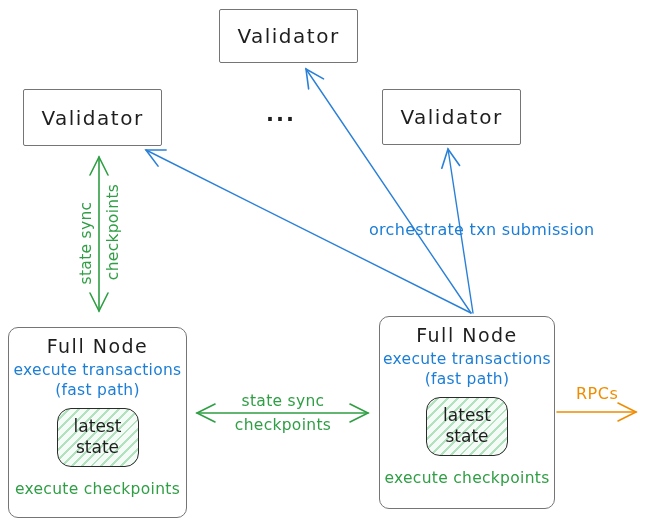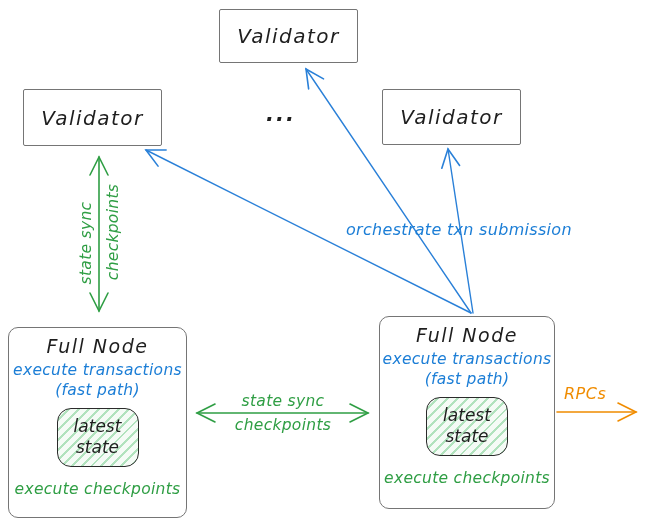--- a/index.html
+++ b/index.html
@@ -5,21 +5,21 @@
   :root{
     --green:#2f9e44;
     --blue:#1c7ed6;
     --orange:#f08c00;
     --ink:#1e1e1e;
     --border:#757575;
   }
   *{margin:0;padding:0;box-sizing:border-box;}
   html,body{background:#ffffff;}
   body{font-family:"DejaVu Sans","Liberation Sans",sans-serif;color:var(--ink);}
-  .canvas{position:relative;width:651px;height:526px;background:#ffffff;overflow:hidden;font-style:italic;}
+  .canvas{position:relative;width:651px;height:526px;background:#ffffff;overflow:hidden;}
   .edges{position:absolute;left:0;top:0;width:651px;height:526px;}
 
   .box{position:absolute;background:#ffffff;border:1.7px solid var(--border);border-radius:2px;}
   .validator{display:flex;align-items:center;justify-content:center;
              font-size:20px;letter-spacing:1.5px;}
   .v-top{left:219px;top:9px;width:139px;height:54px;}
   .v-left{left:23px;top:89px;width:139px;height:57px;}
   .v-right{left:382px;top:89px;width:139px;height:56px;}
 
   .fullnode{display:flex;flex-direction:column;align-items:center;text-align:center;border-radius:10px;}
@@ -110,17 +110,17 @@
     </div>
     <div class="fn-footer">execute checkpoints</div>
   </div>
 
   <div class="edge-label green-label rot" style="left:86px;top:243px;">state sync</div>
   <div class="edge-label green-label rot" style="left:113px;top:232px;">checkpoints</div>
 
   <div class="edge-label green-label centered" style="left:283px;top:401px;">state sync</div>
   <div class="edge-label green-label centered" style="left:283px;top:425px;">checkpoints</div>
 
-  <div class="edge-label blue-label" style="left:346px;top:220px;text-align:right;">orchestrate txn submission</div>
+  <div class="edge-label blue-label" style="left:369px;top:220px;text-align:right;">orchestrate txn submission</div>
 
-  <div class="edge-label orange-label" style="left:564px;top:384px;">RPCs</div>
+  <div class="edge-label orange-label" style="left:576px;top:384px;">RPCs</div>
 
 </div>
 
 </body></html>

